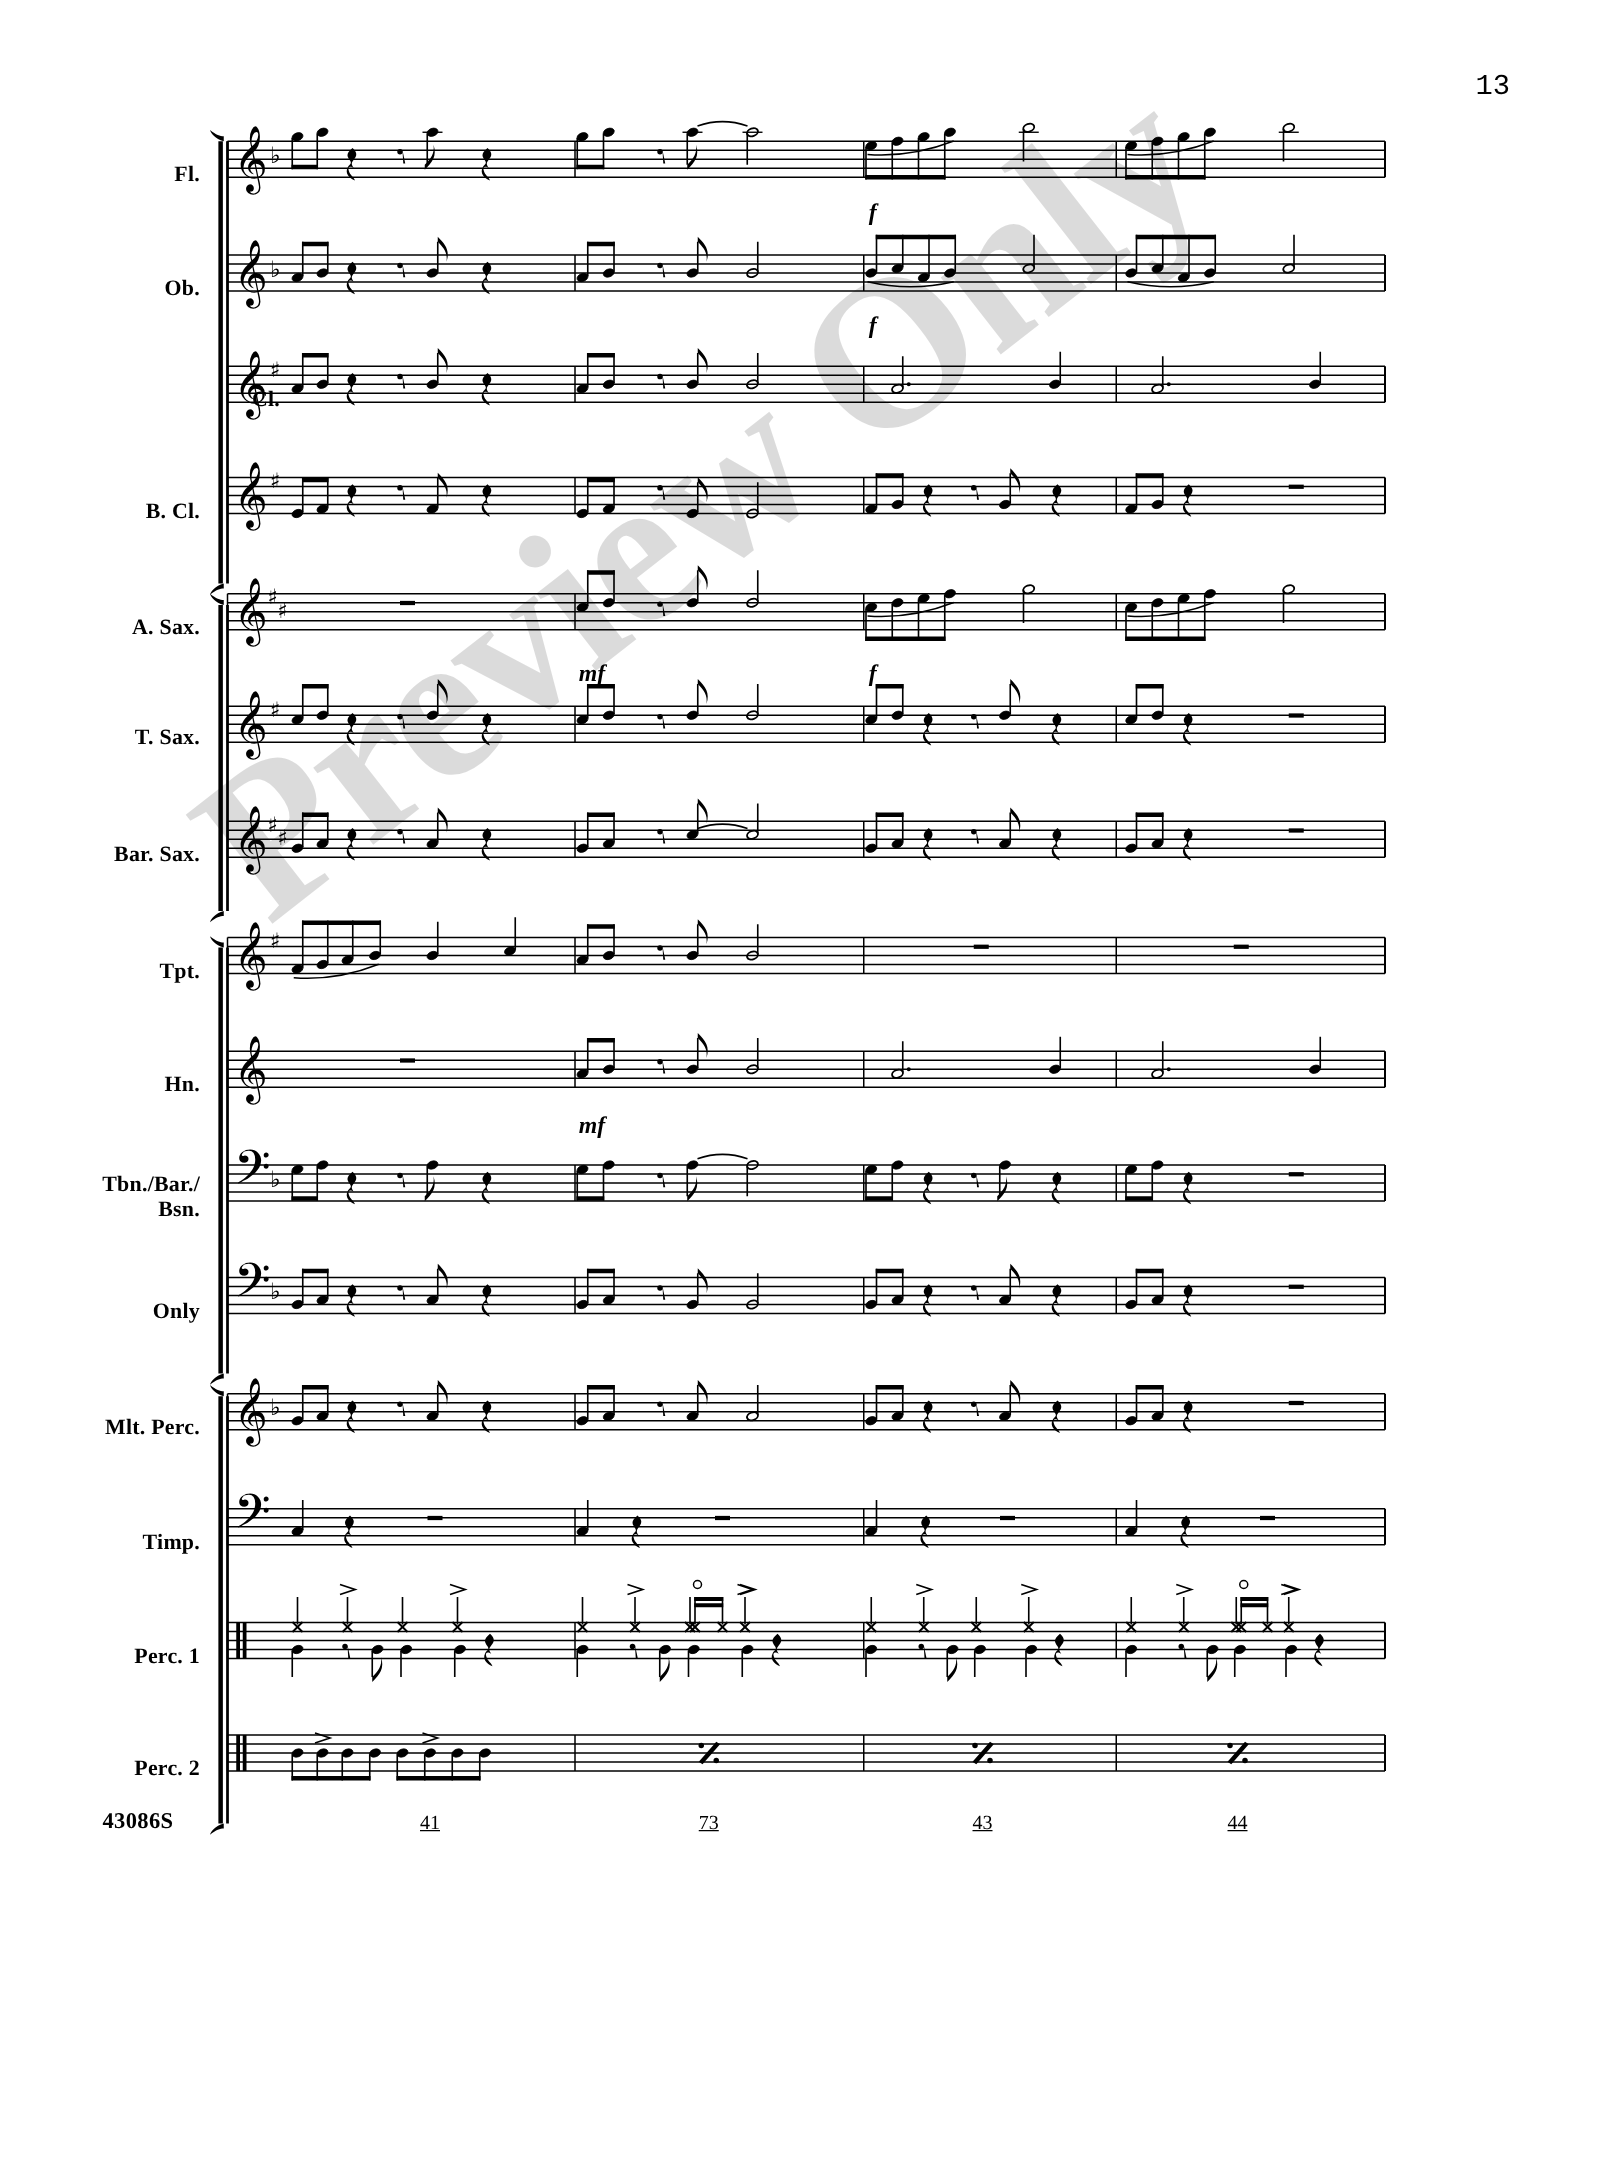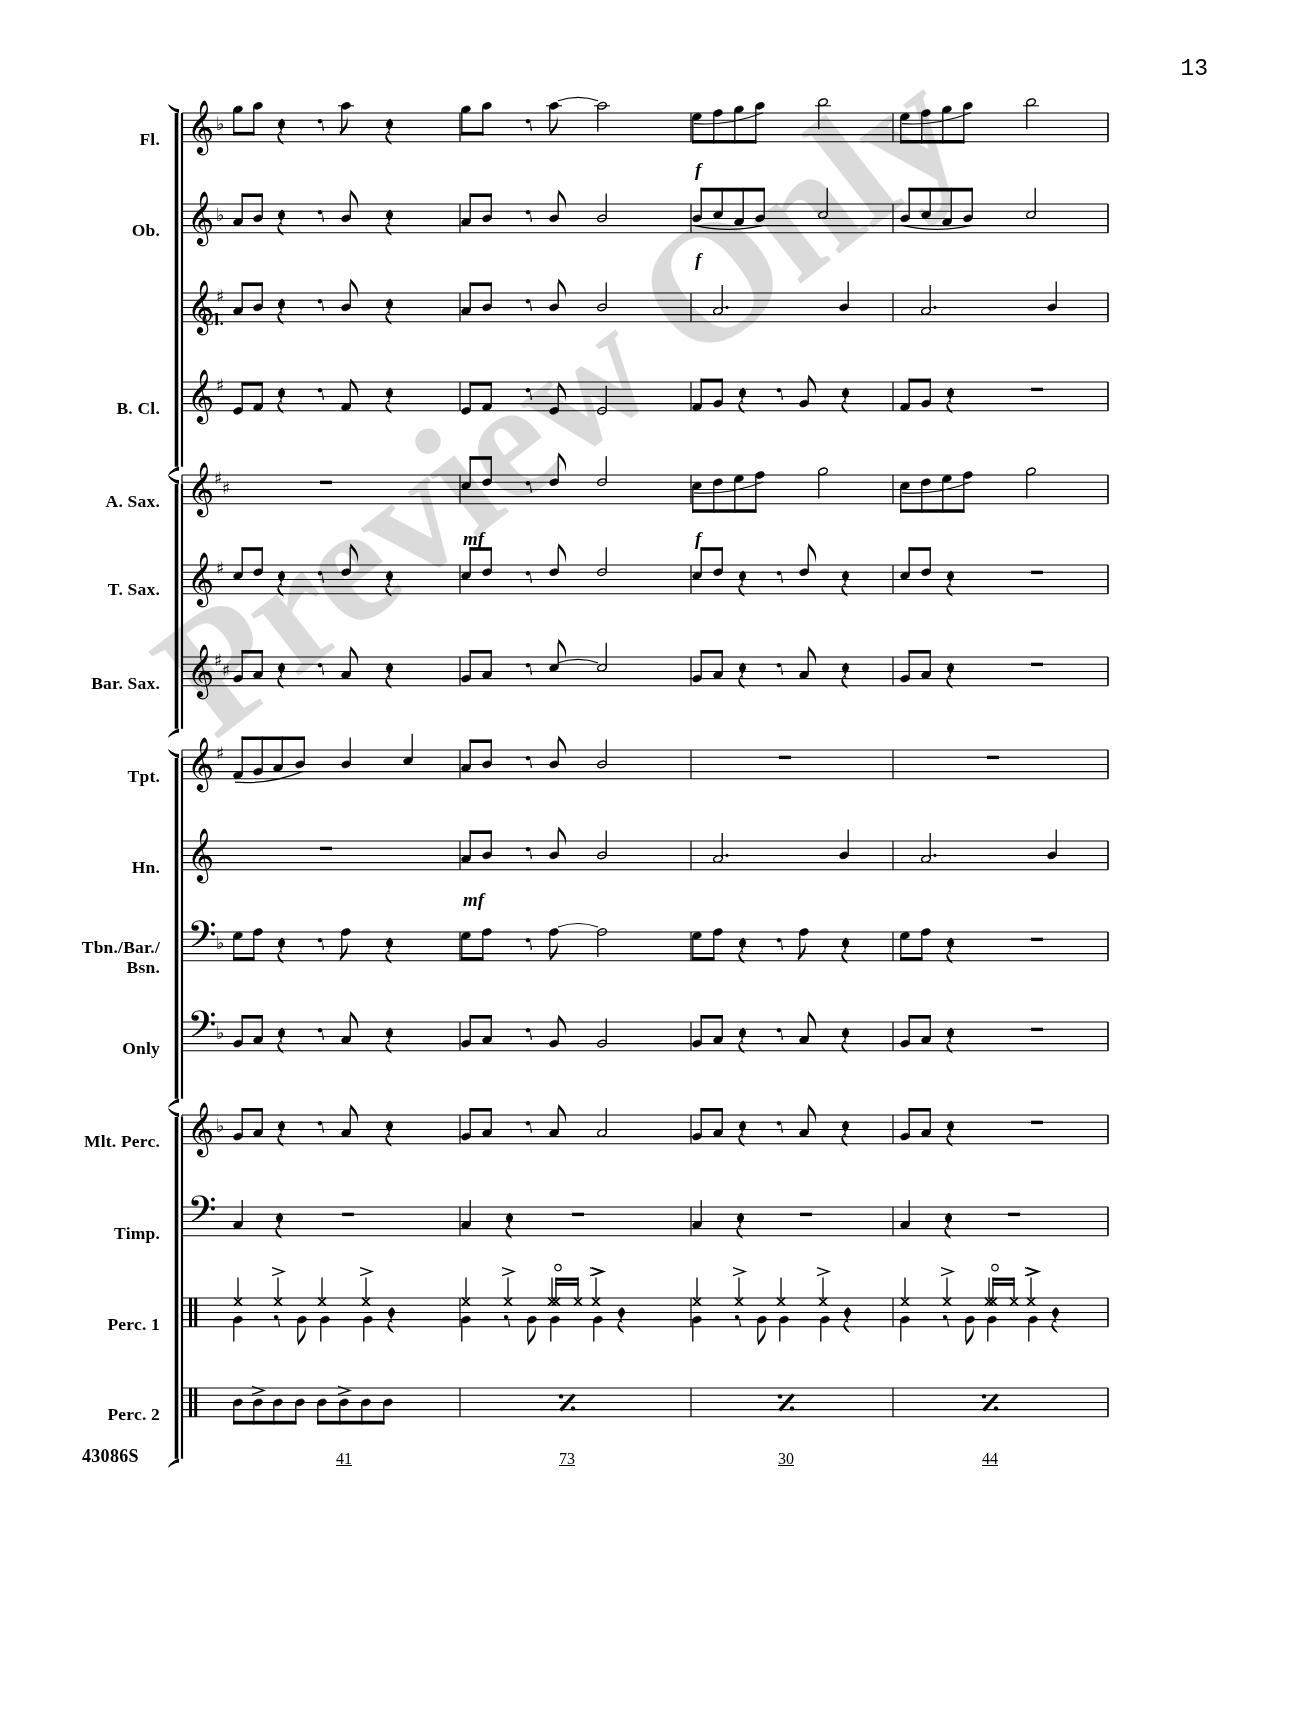--- a/index.html
+++ b/index.html
@@ -1100,21 +1100,21 @@
 Bsn.</div>
     <div class="instrument-label" style="right: 1136px; top: 1039px;">Only</div>
     <div class="instrument-label" style="right: 1136px; top: 1132px;">Mlt. Perc.</div>
     <div class="instrument-label" style="right: 1136px; top: 1224px;">Timp.</div>
     <div class="instrument-label" style="right: 1136px; top: 1315px;">Perc. 1</div>
     <div class="instrument-label" style="right: 1136px; top: 1405px;">Perc. 2</div>
   </div>
 <div id="measure-numbers">
     <div class="measure-number" style="left: 324px; top: 1450px;">41</div>
     <div class="measure-number" style="left: 547px; top: 1450px;">73</div>
-    <div class="measure-number" style="left: 766px; top: 1450px;">30</div>
+    <div class="measure-number" style="left: 766px; top: 1450px;">43</div>
     <div class="measure-number" style="left: 970px; top: 1450px;">44</div>
   </div>
 
 <div id="watermark">
   <div class="wm-text">Preview Only</div>
 </div>
 
 <div id="catalog-number">43086S</div>
 
 </body></html>

